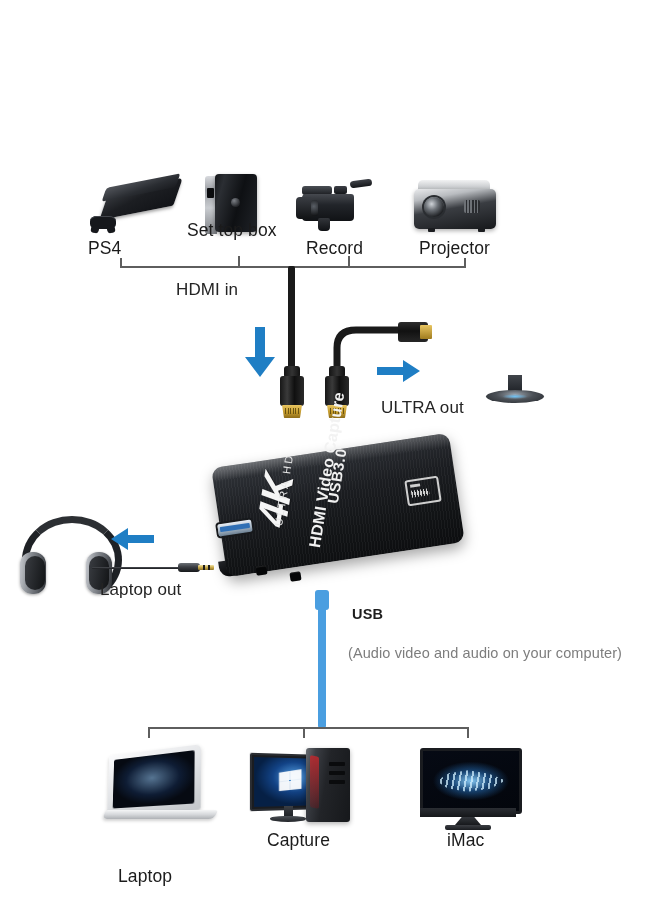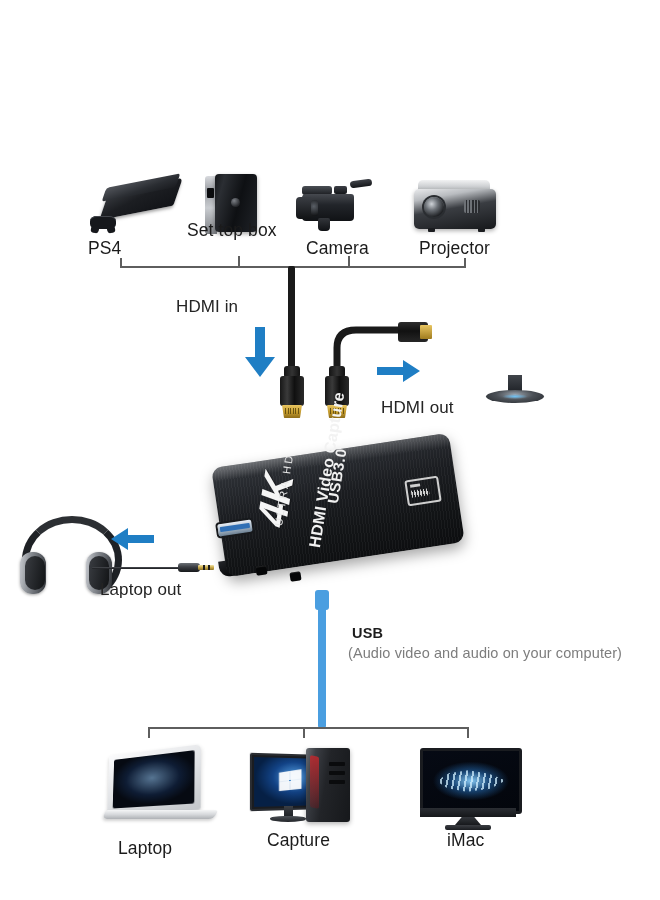--- a/index.html
+++ b/index.html
@@ -520,39 +520,39 @@
   <div class="abs lbl lbl-dev" style="left:187px; top:220px;">Set top box</div>
 
   <div class="dev" style="left:296px; top:176px; width:90px; height:62px;">
     <div class="cam-mic" style="left:54px; top:4px;"></div>
     <div class="cam-hood" style="left:6px; top:10px;"></div>
     <div class="cam-vf" style="left:38px; top:10px;"></div>
     <div class="cam-body" style="left:6px; top:18px;"></div>
     <div class="cam-lens" style="left:0px; top:21px;"></div>
     <div class="cam-grip" style="left:22px; top:42px;"></div>
   </div>
-  <div class="abs lbl lbl-dev" style="left:306px; top:238px;">Camera</div>
+  <div class="abs lbl lbl-dev" style="left:306px; top:238px;">Record</div>
 
   <div class="dev" style="left:412px; top:180px; width:96px; height:58px;">
     <div class="proj-top" style="left:6px; top:0px;"></div>
     <div class="proj-body" style="left:2px; top:9px;"></div>
     <div class="proj-lens" style="left:12px; top:17px;"></div>
     <div class="proj-vent" style="left:52px; top:20px;"></div>
     <div class="proj-foot" style="left:16px; top:48px;"></div>
     <div class="proj-foot" style="left:66px; top:48px;"></div>
   </div>
   <div class="abs lbl lbl-dev" style="left:419px; top:238px;">Projector</div>
 
   <div class="abs brkt-h" style="left:120px; top:266px; width:346px;"></div>
   <div class="abs brkt-v" style="left:120px; top:258px; height:9px;"></div>
   <div class="abs brkt-v" style="left:238px; top:256px; height:11px;"></div>
   <div class="abs brkt-v" style="left:348px; top:256px; height:11px;"></div>
   <div class="abs brkt-v" style="left:464px; top:258px; height:9px;"></div>
 
-  <div class="abs lbl lbl-flow" style="left:176px; top:297px;">HDMI in</div>
+  <div class="abs lbl lbl-flow" style="left:176px; top:280px;">HDMI in</div>
 
   <svg class="arrow" width="34" height="52" style="left:243px; top:327px;" viewBox="0 0 34 52">
     <polygon points="12,0 22,0 22,30 32,30 17,50 2,30 12,30" fill="#1f7ec4"></polygon>
   </svg>
 
   <div class="abs cable" style="left:288px; top:266px; width:7px; height:110px;"></div>
   <div class="hdmi-plug" style="left:279px; top:376px;">
     <div class="neck"></div>
     <div class="shell"></div>
     <div class="gold"></div>
@@ -571,21 +571,21 @@
     <div class="abs" style="left:10px; top:0; width:30px; height:20px; background:linear-gradient(180deg,#2e2e2e 0%,#111 45%,#262626 100%); border-radius:3px;"></div>
     <div class="abs" style="left:32px; top:3px; width:12px; height:14px; background:linear-gradient(180deg,#e8c561,#a07c1e); border-radius:1px;"></div>
   </div>
 
   <div class="mon-neck" style="left:508px; top:375px;"></div>
   <div class="mon-base" style="left:486px; top:390px;"></div>
 
   <svg class="arrow" width="44" height="22" style="left:377px; top:360px;" viewBox="0 0 44 22">
     <polygon points="0,7 26,7 26,0 43,11 26,22 26,15 0,15" fill="#1f7ec4"></polygon>
   </svg>
-  <div class="abs lbl lbl-flow" style="left:381px; top:398px;">HDMI out</div>
+  <div class="abs lbl lbl-flow" style="left:381px; top:398px;">ULTRA out</div>
 
   <div class="cap-wrap" style="left:206px; top:430px; width:270px; height:180px;">
 
     <div class="cap-edge" style="left:12px; top:114px;"></div>
     <div class="cap-body" style="left:12px; top:20px;"></div>
 
     <div class="cap-txt cap-4k" style="left:42px; top:92px; transform: rotate(-81deg); transform-origin: left top;">4K</div>
     <div class="cap-txt cap-ultra" style="left:66px; top:95px; transform: rotate(-81deg); transform-origin: left top;">ULTRA HD</div>
     <div class="cap-txt cap-usb3" style="left:118px; top:72px; transform: rotate(-81deg); transform-origin: left top;">USB3.0</div>
     <div class="cap-txt cap-name" style="left:100px; top:116px; transform: rotate(-81deg); transform-origin: left top;">HDMI Video Capture</div>
@@ -609,35 +609,35 @@
   <div class="aux-jack-pin" style="left:198px; top:565px;"></div>
 
   <svg class="arrow" width="44" height="22" style="left:110px; top:528px;" viewBox="0 0 44 22">
     <polygon points="44,7 18,7 18,0 1,11 18,22 18,15 44,15" fill="#1f7ec4"></polygon>
   </svg>
   <div class="abs lbl lbl-flow" style="left:100px; top:580px;">Laptop out</div>
 
   <div class="abs" style="left:318px; top:592px; width:8px; height:136px; background:#4a9ee0; border-radius:2px;"></div>
   <div class="abs" style="left:315px; top:590px; width:14px; height:20px; background:#4a9ee0; border-radius:3px;"></div>
 
-  <div class="abs lbl-usb-title" style="left:352px; top:625px;">USB</div>
+  <div class="abs lbl-usb-title" style="left:352px; top:606px;">USB</div>
   <div class="abs lbl-usb-sub" style="left:348px; top:645px;">(Audio video and audio on your computer)</div>
 
   <div class="abs brkt-h" style="left:148px; top:727px; width:320px;"></div>
   <div class="abs brkt-v" style="left:148px; top:727px; height:11px;"></div>
   <div class="abs brkt-v" style="left:303px; top:727px; height:11px;"></div>
   <div class="abs brkt-v" style="left:467px; top:727px; height:11px;"></div>
 
   <div class="dev" style="left:98px; top:748px; width:140px; height:76px;">
     <div class="lt-lid" style="left:6px; top:2px;">
       <div class="lt-screen"></div>
     </div>
     <div class="lt-base" style="left:6px; top:62px;"></div>
   </div>
-  <div class="abs lbl lbl-dev" style="left:118px; top:838px;">Laptop</div>
+  <div class="abs lbl lbl-dev" style="left:118px; top:866px;">Laptop</div>
 
   <div class="dev" style="left:248px; top:748px; width:140px; height:76px;">
     <div class="pc-mon" style="left:2px; top:6px;">
       <div class="pc-mon-scr">
         <div class="pc-win"></div>
       </div>
     </div>
     <div class="pc-stand" style="left:36px; top:58px;"></div>
     <div class="pc-foot" style="left:22px; top:68px;"></div>
     <div class="pc-tower" style="left:58px; top:0px;"></div>

